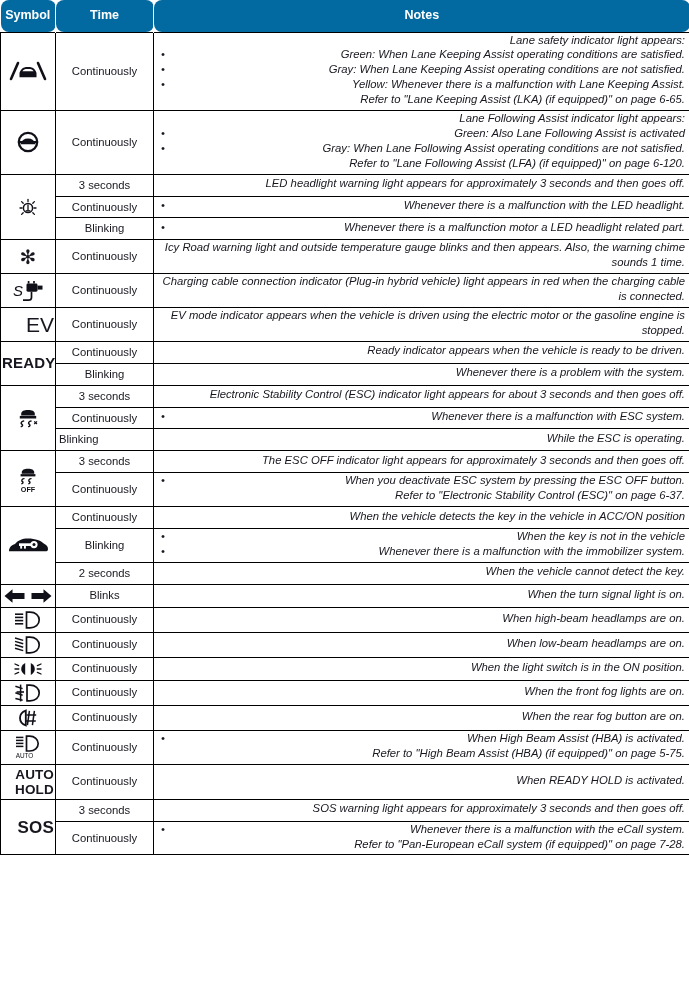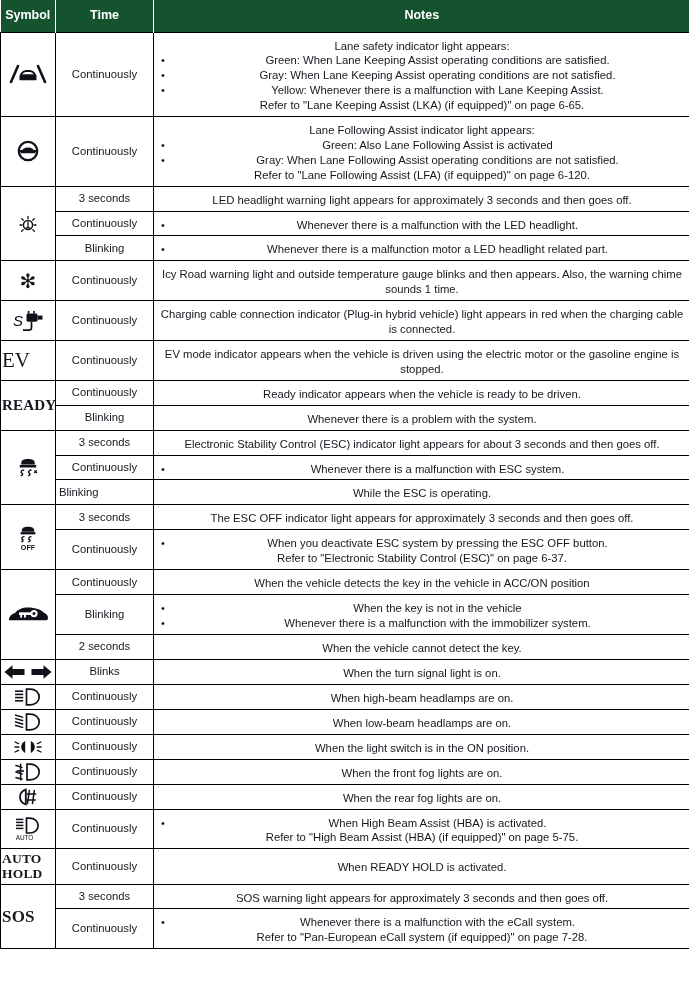--- a/index.html
+++ b/index.html
@@ -17,29 +17,30 @@
   table.sym-table {
     width: 689px;
     border-collapse: collapse;
     table-layout: fixed;
   }
   col.c-symbol { width: 55px; }
   col.c-time   { width: 98px; }
   col.c-notes  { width: 536px; }
 
   thead th {
-    background: #14532d;
+    background: #0369a1;
     color: #ffffff;
     font-size: 12.5px;
     font-weight: bold;
     text-align: center;
     height: 32px;
     line-height: 21px;
     padding: 0;
     border-right: 1px solid #ffffff;
+    border-radius: 8px;
   }
   thead th:last-child { border-right: none; }
 
   td {
     border: 1px solid #000000;
     padding: 0;
     vertical-align: middle;
     font-size: 11.3px;
     line-height: 1.32;
     color: #17171f;
@@ -52,23 +53,24 @@
   td.time-cell {
     text-align: center;
     padding: 3px 2px;
     white-space: nowrap;
   }
   td.time-cell.align-left {
     text-align: left;
     padding-left: 3px;
   }
   td.notes-cell {
-    text-align: center;
-    padding: 6px 4px 3px 5px;
+    text-align: right;
+    padding: 0 4px 3px 5px;
     vertical-align: middle;
+    font-style: italic;
   }
   .notes-line { display: block; white-space: nowrap; }
   .notes-line.wrap { white-space: normal; }
   .bullet-line {
     display: block;
     position: relative;
     padding-left: 31px;
     white-space: nowrap;
   }
   .bullet-line::before {
@@ -79,22 +81,21 @@
     font-size: 11px;
   }
 
   
   .txt-sym {
     font-weight: bold;
     font-size: 14px;
     letter-spacing: 0.2px;
     line-height: 1.12;
     display: block;
-    text-align: left;
-    font-family: Liberation Serif, serif;
+    text-align: right;
   }
   .txt-sym.ev {
     font-weight: normal;
     font-size: 21px;
     letter-spacing: 0px;
   }
   .txt-sym.ready { font-size: 15px; }
   .txt-sym.sos   { font-size: 17px; }
   .txt-sym.autohold { font-size: 13.5px; }
 
@@ -410,21 +411,21 @@
         <path d="M21.4 2.8 L19.4 17.2"></path>
       </g>
       <g stroke="#101018" stroke-width="1.5">
         <path d="M13.4 7.0 L23.2 7.0"></path>
         <path d="M13.0 13.0 L22.8 13.0"></path>
       </g>
     </svg>
         </td>
         <td class="time-cell">Continuously</td>
         <td class="notes-cell">
-          <span class="notes-line">When the rear fog lights are on.</span>
+          <span class="notes-line">When the rear fog button are on.</span>
         </td>
       </tr>
       <tr>
         <td class="symbol-cell" rowspan="1">
     <svg class="icon" width="30" height="26" viewBox="0 0 30 26">
       <path d="M13.5 2.2 L16.6 2.2 C21.6 2.2 25.2 5.4 25.2 9.6 C25.2 13.8 21.6 17.0 16.6 17.0 L13.5 17.0 Z" fill="none" stroke="#101018" stroke-width="1.7"></path>
       <g stroke="#101018" stroke-width="1.5" stroke-linecap="butt">
         <path d="M3.0 3.4 L10.4 3.4"></path>
         <path d="M3.0 6.4 L10.4 6.4"></path>
         <path d="M3.0 9.4 L10.4 9.4"></path>

